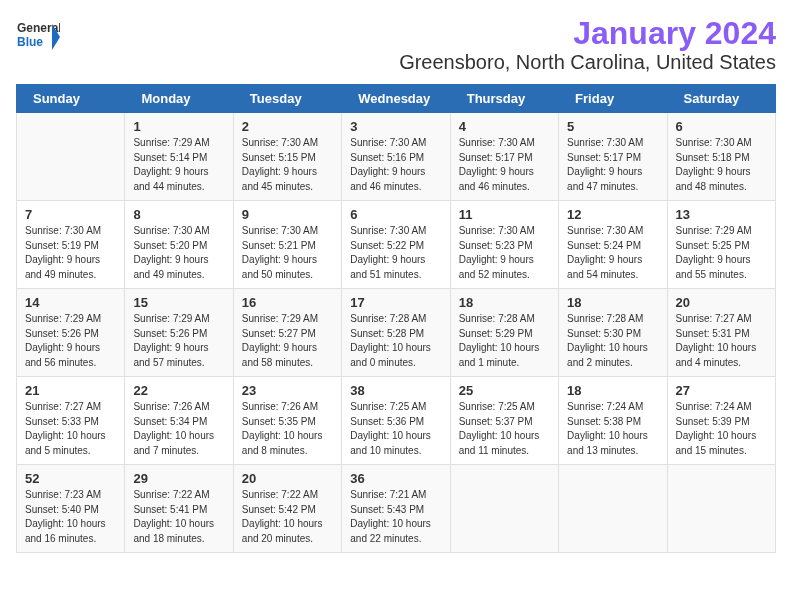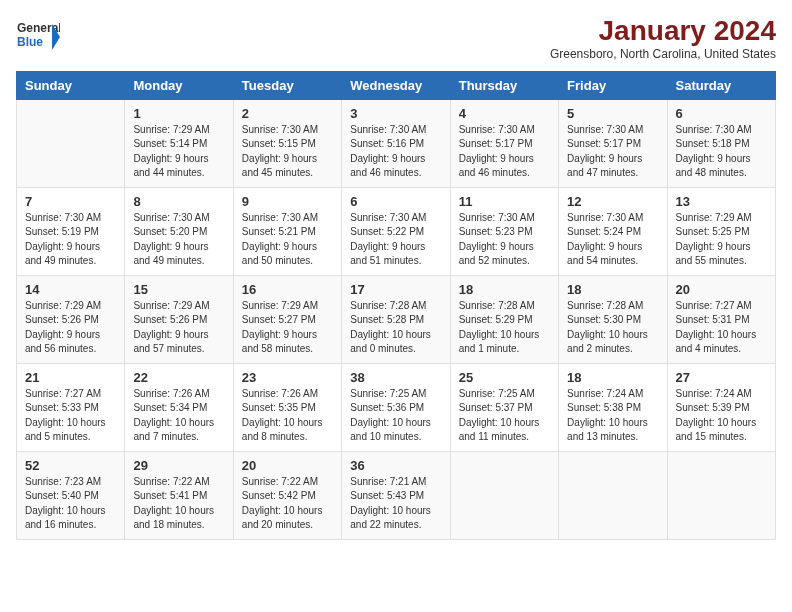--- a/index.html
+++ b/index.html
@@ -18,41 +18,41 @@
     }
     .logo {
       display: flex;
       align-items: center;
       gap: 4px;
     }
     .title-block {
       text-align: right;
     }
     .title-block h1 {
-      font-size: 28px;
+      font-size: 32px;
       font-weight: bold;
-      color: #7f1d1d;
+      color: #8b5cf6;
       line-height: 1.1;
     }
     .title-block h2 {
-      font-size: 12px;
+      font-size: 20px;
       font-weight: normal;
       color: #333;
     }
     table {
       width: 100%;
       border-collapse: collapse;
       font-size: 11px;
     }
     thead tr {
       background-color: #2a6db5;
       color: #fff;
     }
     thead th {
-      padding: 6px 8px;
+      padding: 6px 16px;
       text-align: left;
       font-size: 13px;
       font-weight: bold;
       border: 1px solid #2a6db5;
     }
     tbody tr {
       border-bottom: 1px solid #ddd;
     }
     tbody tr:nth-child(odd) {
       background-color: #f9f9f9;

